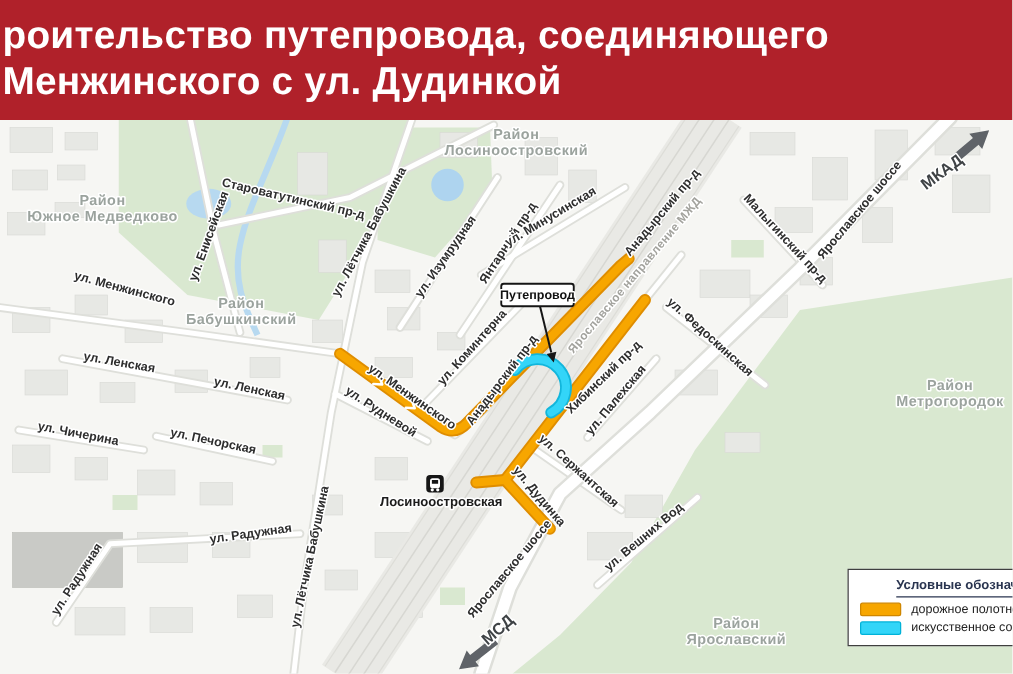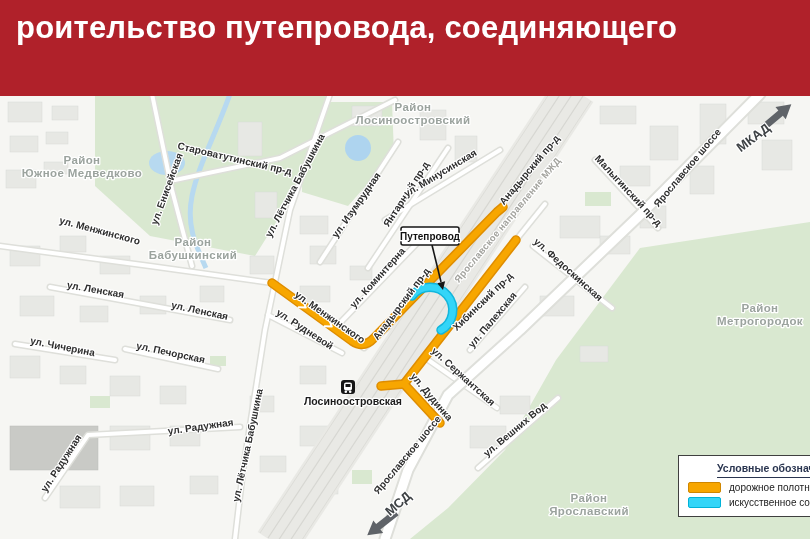--- a/index.html
+++ b/index.html
@@ -1,19 +1,19 @@
 <!DOCTYPE html>
 <html><head>
 <meta charset="utf-8">
 <style>
   html,body{margin:0;padding:0;}
   body{width:810px;height:539px;overflow:hidden;position:relative;background:#f6f6f3;
        font-family:"Liberation Sans","DejaVu Sans",sans-serif;}
   .header{position:absolute;left:0;top:0;width:810px;height:96px;background:#b0212a;}
-  .header .t{position:absolute;left:16px;top:9px;color:#ffffff;font-weight:bold;
+  .header .t{position:absolute;left:2px;top:9px;color:#ffffff;font-weight:bold;
              font-size:31px;line-height:37px;white-space:nowrap;letter-spacing:.2px;}
   .mapwrap{position:absolute;left:0;top:96px;width:810px;height:443px;}
   svg text{text-anchor:middle;paint-order:stroke;stroke:#ffffff;stroke-width:2.4px;stroke-linejoin:round;}
   svg text.st{font:700 10px "Liberation Sans","DejaVu Sans",sans-serif;fill:#2e2e2e;}
   svg text.dist{font:700 11.5px "Liberation Sans","DejaVu Sans",sans-serif;fill:#9ba39e;letter-spacing:.4px;}
   svg text.rail{font:600 9.5px "Liberation Sans","DejaVu Sans",sans-serif;fill:#a3a39e;letter-spacing:.3px;}
   svg text.big{font:800 13px "Liberation Sans","DejaVu Sans",sans-serif;fill:#3f4346;}
   svg text.callout{font:600 10px "Liberation Sans","DejaVu Sans",sans-serif;fill:#111111;}
   svg text.stn{font:700 10.5px "Liberation Sans","DejaVu Sans",sans-serif;fill:#1c1c1c;}
   .bld{fill:#e7e8e4;stroke:#d8d9d5;stroke-width:.5;}
@@ -29,20 +29,21 @@
   .legend .sw{width:33px;height:11px;border-radius:2px;box-sizing:border-box;flex:none;}
   .sw.orange{background:#f7a600;border:1.5px solid #cf8600;}
   .sw.cyan{background:#33d5f8;border:1.5px solid #00b2d8;}
   .legend .lbl{margin-left:8px;font-size:10px;color:#222222;}
 </style>
 </head>
 <body>
 
 <div class="header">
   <div class="t" style="top:9px;">роительство путепровода, соединяющего</div>
+  <div class="t" style="top:46px;">Менжинского с ул. Дудинкой</div>
 </div>
 
 <div class="mapwrap">
 <svg width="810" height="443" viewBox="0 0 810 443" xmlns="http://www.w3.org/2000/svg">
 
   <rect x="0" y="0" width="810" height="443" fill="#f6f6f3"></rect>
 
   <polygon class="grn" points="95,0 330,0 330,40 255,160 150,140 95,90"></polygon>
   <polygon class="grn" points="302,6 392,6 394,58 348,110 302,96"></polygon>
   <polygon class="grn" points="810,126 640,152 556,264 505,354 448,412 410,443 810,443"></polygon>

